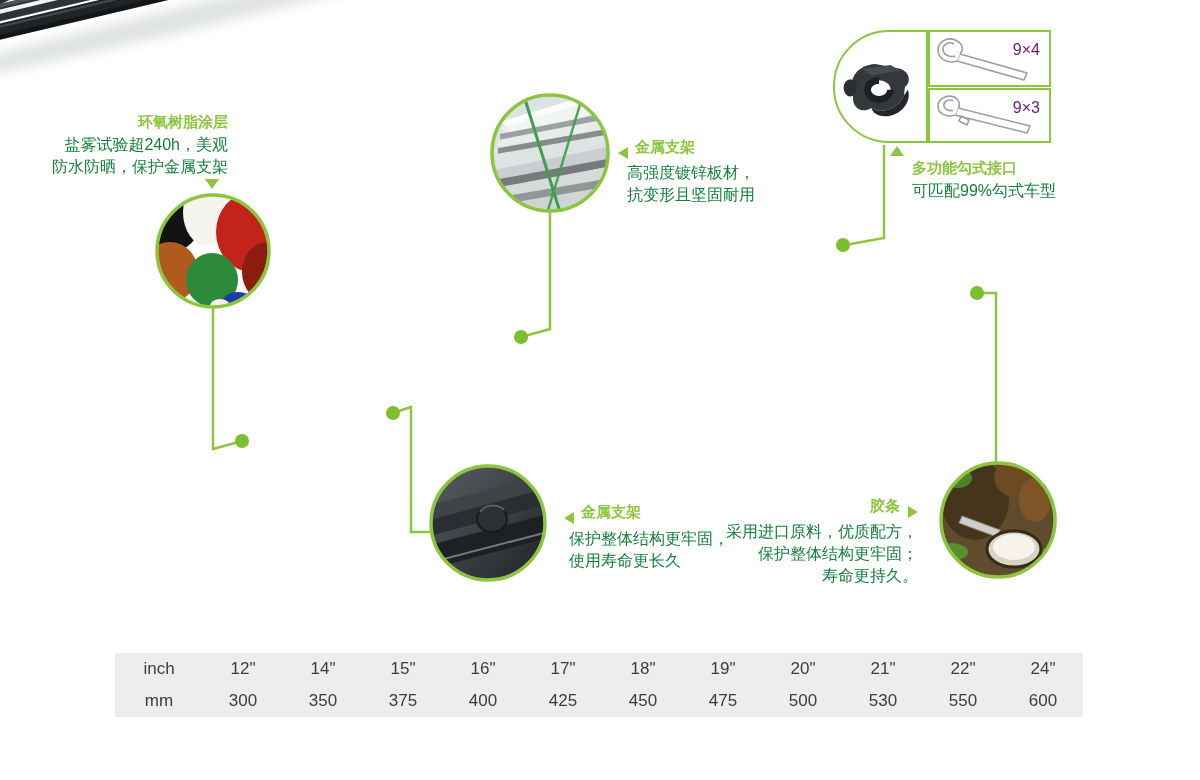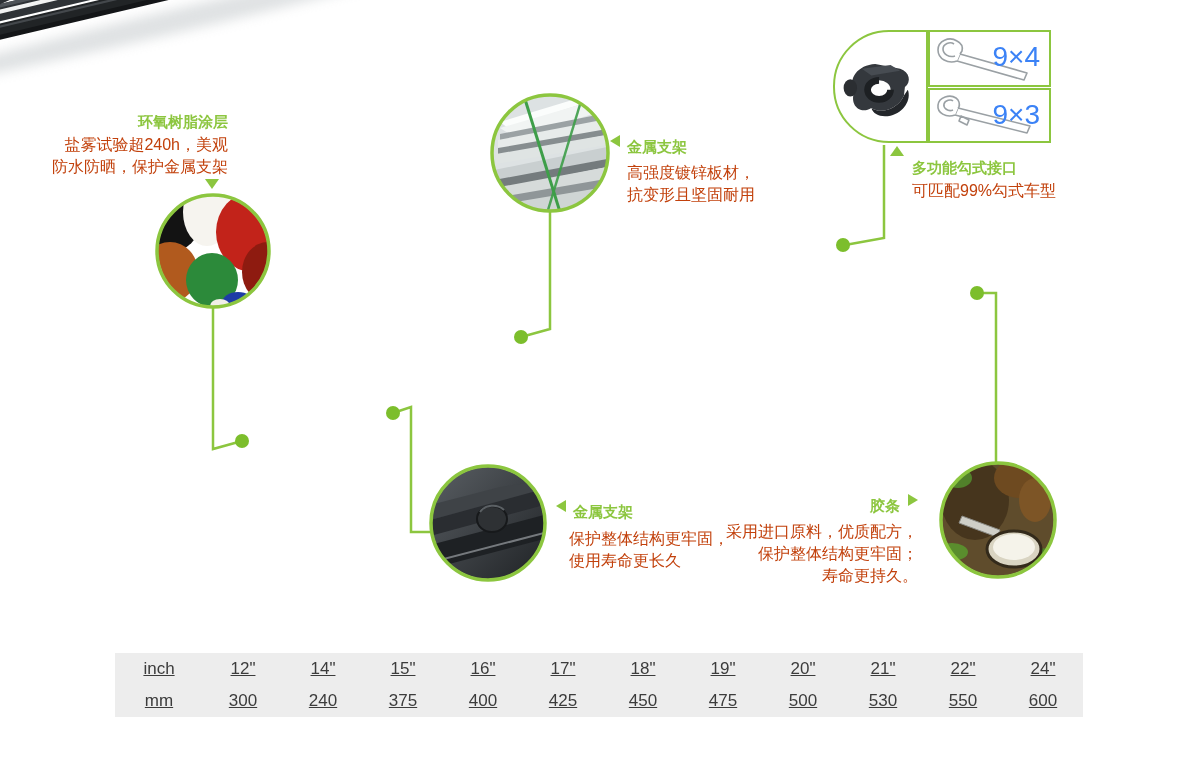--- a/index.html
+++ b/index.html
@@ -2,37 +2,37 @@
 <html><head>
 <meta charset="utf-8">
 <style>
   html,body{margin:0;padding:0;background:#fff;}
   .stage{position:relative;width:1200px;height:780px;background:#ffffff;overflow:hidden;
          font-family:"Liberation Sans","DejaVu Sans",sans-serif;}
   .abs{position:absolute;}
   svg{display:block;}
   
   .c-title{font-size:15px;font-weight:bold;color:#8CC63F;line-height:24px;}
-  .c-line{font-size:16px;color:#c2410c;line-height:22px;}
-  .t-row{display:flex;align-items:flex-start;}
+  .c-line{font-size:16px;color:#15803d;line-height:22px;}
+  .t-row{display:flex;align-items:flex-end;padding-left:8px;}
   
   .tri{width:0;height:0;}
   .tri-down{border-left:7px solid transparent;border-right:7px solid transparent;border-top:10px solid #8CC63F;}
   .tri-up{border-left:7px solid transparent;border-right:7px solid transparent;border-bottom:10px solid #8CC63F;}
   .tri-left{border-top:6px solid transparent;border-bottom:6px solid transparent;border-right:10px solid #8CC63F;margin-right:7px;}
   .tri-right{border-top:6px solid transparent;border-bottom:6px solid transparent;border-left:10px solid #8CC63F;margin-left:8px;}
   
   .panel-left{left:833px;top:30px;width:95px;height:113px;border:2px solid #8CC63F;
               border-radius:56px 0 0 56px;background:#fff;box-sizing:border-box;overflow:hidden;}
   .panel-box{width:123px;border:2px solid #8CC63F;background:#fff;box-sizing:border-box;}
-  .panel-label{position:absolute;right:9px;top:9px;font-size:28px;color:#3b82f6;}
+  .panel-label{position:absolute;right:9px;top:9px;font-size:16px;color:#701a75;}
   
   .size-table{left:115px;top:653px;width:968px;height:64px;background:#ededed;
               display:grid;grid-template-columns:88px repeat(11,1fr);grid-auto-rows:32px;
-              align-items:center;text-align:center;font-size:17px;color:#3c3c3c;text-decoration:underline;}
+              align-items:center;text-align:center;font-size:17px;color:#3c3c3c;}
   .size-table div{line-height:32px;}
 </style>
 </head>
 <body>
 
 <div class="stage">
 
   <svg class="abs" style="left:0;top:0" width="1200" height="780" viewBox="0 0 1200 780">
     <defs>
       <filter id="soft" x="-60%" y="-60%" width="220%" height="220%">
@@ -297,21 +297,21 @@
     <div>16"</div>
     <div>17"</div>
     <div>18"</div>
     <div>19"</div>
     <div>20"</div>
     <div>21"</div>
     <div>22"</div>
     <div>24"</div>
     <div>mm</div>
     <div>300</div>
-    <div>240</div>
+    <div>350</div>
     <div>375</div>
     <div>400</div>
     <div>425</div>
     <div>450</div>
     <div>475</div>
     <div>500</div>
     <div>530</div>
     <div>550</div>
     <div>600</div>
   </div>

